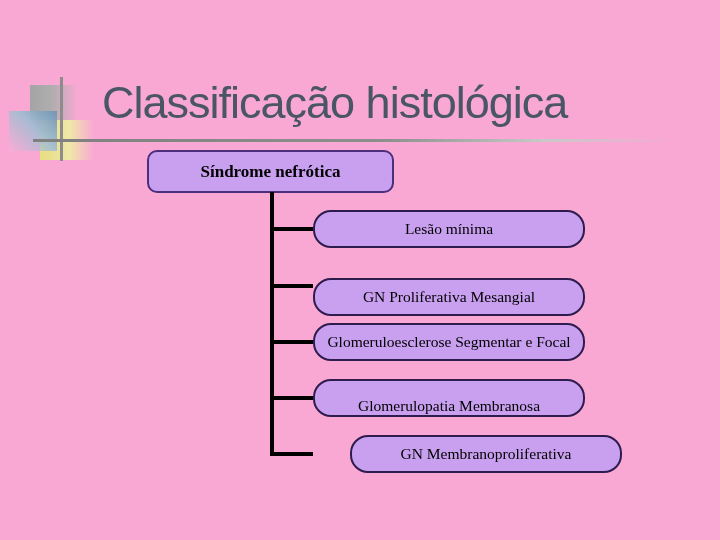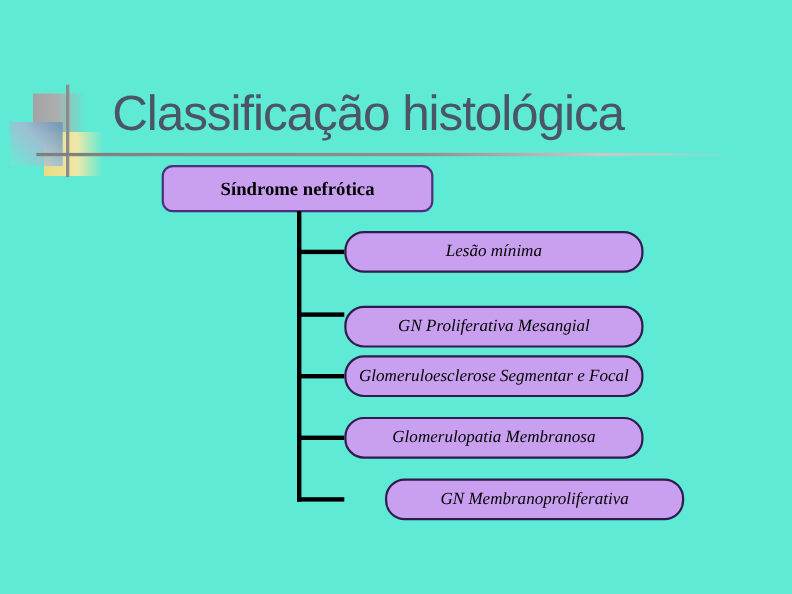--- a/index.html
+++ b/index.html
@@ -4,21 +4,21 @@
 <style>
   html, body {
     margin: 0;
     padding: 0;
     background: #ffffff;
   }
   .slide {
     position: relative;
     width: 720px;
     height: 540px;
-    background: #5eead4;
+    background: #f9a8d4;
     overflow: hidden;
     font-family: "Liberation Sans", sans-serif;
   }
 
   
   .deco { position: absolute; }
   .deco-gray {
     left: 30px; top: 85px; width: 48px; height: 35px;
     background: linear-gradient(to right, #a4a4a4 0%, #aeaeae 45%, rgba(255,255,255,0) 100%);
   }
@@ -71,26 +71,25 @@
     border: 2px solid #4b2f7d;
     border-radius: 10px;
     font-weight: bold;
     font-size: 17px;
   }
   .child-node {
     left: 313px; width: 272px; height: 38px;
     border: 2px solid #2e1c4e;
     border-radius: 18px;
     font-size: 15.5px;
-    font-style: italic;
   }
   .c0 { top: 210px; }
   .c1 { top: 278px; }
   .c2 { top: 323px; }
-  .c3 { top: 379px; }
+  .c3 { top: 379px; align-items: flex-end; }
   .c4 { top: 435px; margin-left: 37px; }
 
   .trunk {
     position: absolute;
     left: 270px; top: 192px; width: 4px; height: 264px;
     background: #000000;
   }
   .branch {
     position: absolute;
     left: 270px; width: 43px; height: 4px;

